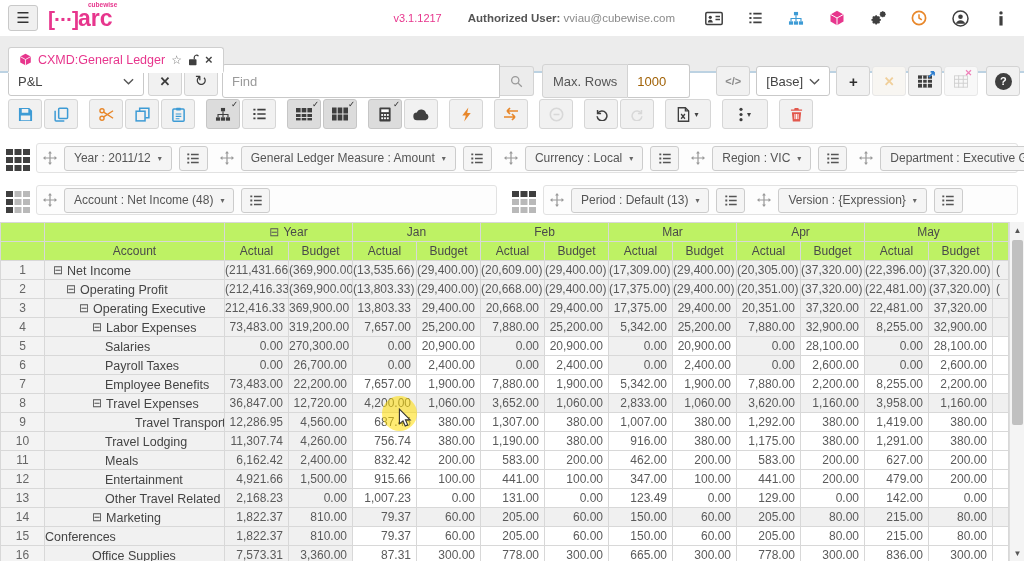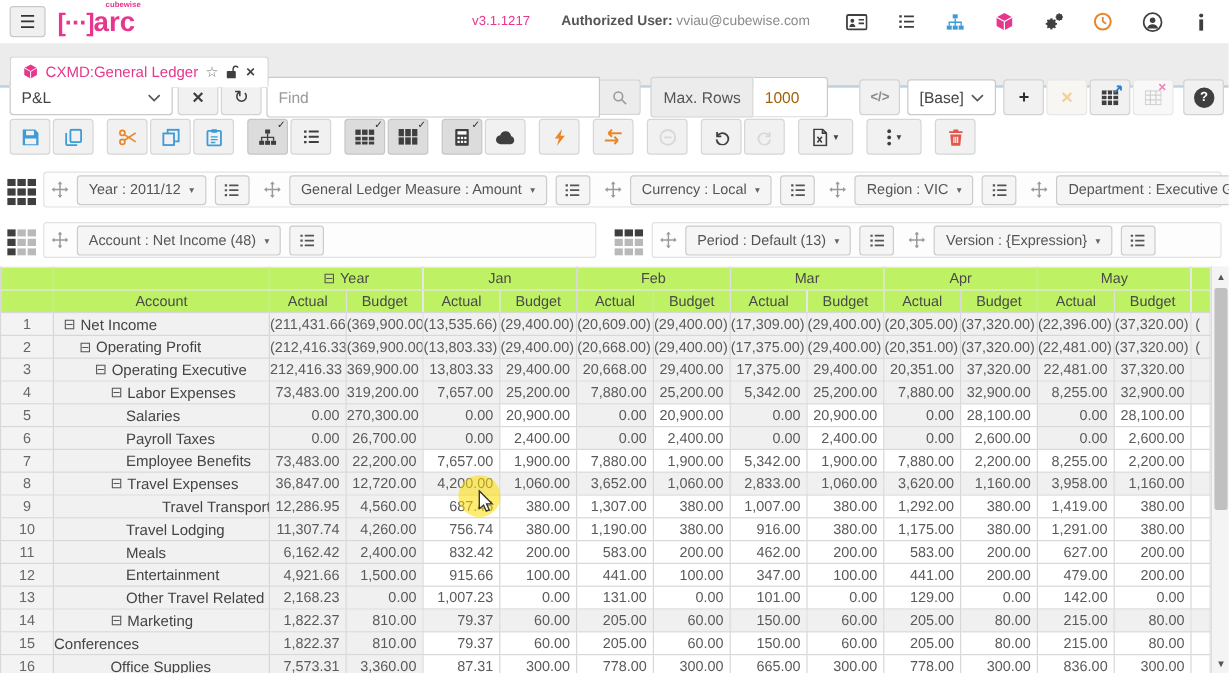--- a/index.html
+++ b/index.html
@@ -897,21 +897,21 @@
           </tr>
           <tr>
             <td class="rn">13</td>
             <td class="acct" style="padding-left:60px"><span class="lbl">Other Travel Related</span></td>
             <td class="val g">2,168.23</td>
             <td class="val g">0.00</td>
             <td class="val w">1,007.23</td>
             <td class="val w">0.00</td>
             <td class="val w">131.00</td>
             <td class="val w">0.00</td>
-            <td class="val w">101.00</td>
+            <td class="val w">123.49</td>
             <td class="val w">0.00</td>
             <td class="val w">129.00</td>
             <td class="val w">0.00</td>
             <td class="val w">142.00</td>
             <td class="val w">0.00</td>
             <td class="w" style="text-align:left;padding-left:3px;color:#5a5a5a"></td>
           </tr>
           <tr>
             <td class="rn">14</td>
             <td class="acct" style="padding-left:47px"><span class="cbx">⊟</span><span class="lbl">Marketing</span></td>

